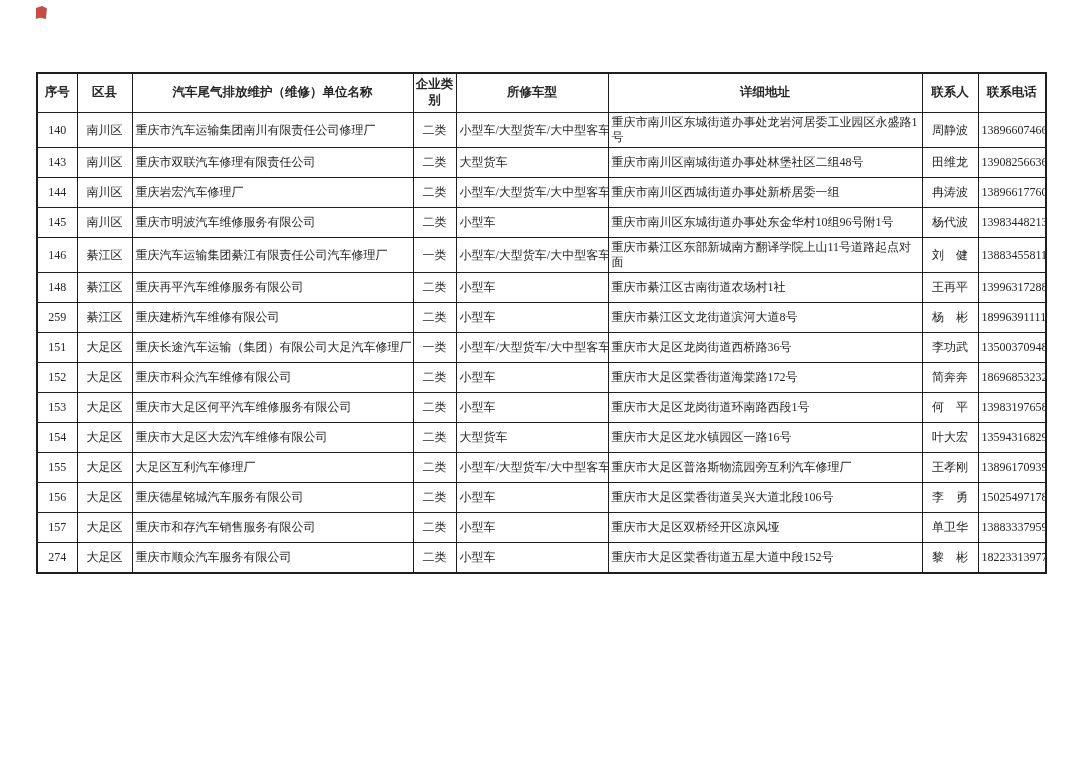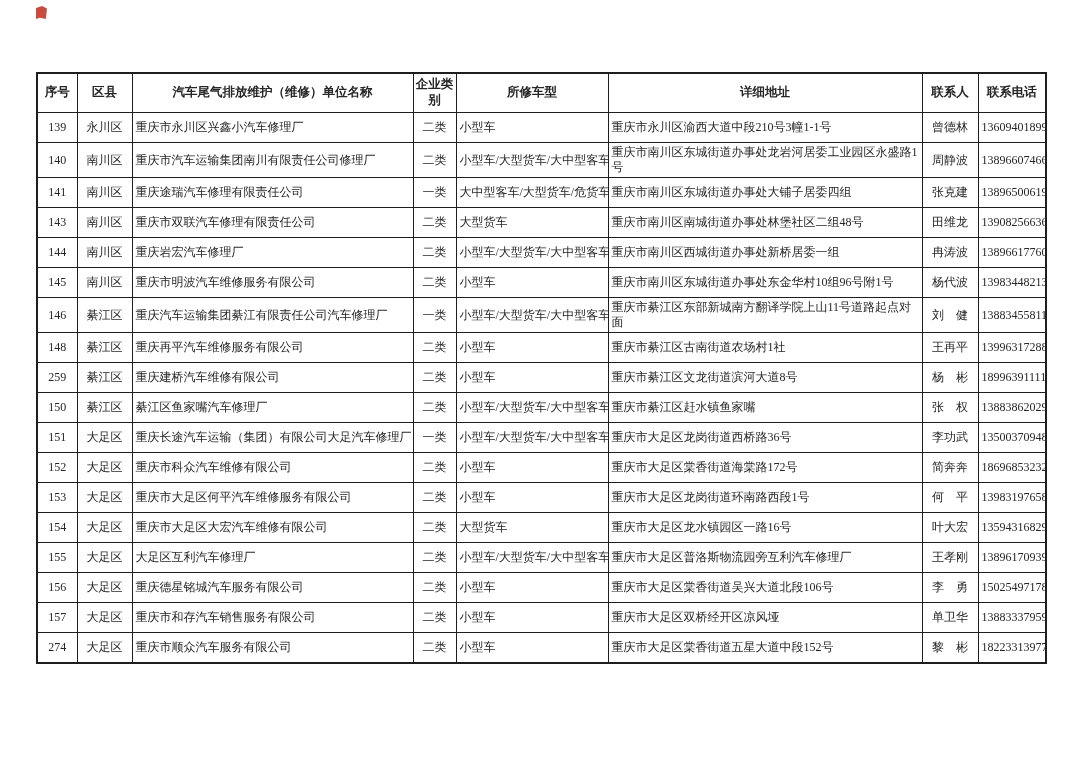--- a/index.html
+++ b/index.html
@@ -69,48 +69,28 @@
         <th>汽车尾气排放维护（维修）单位名称</th>
         <th>企业类别</th>
         <th>所修车型</th>
         <th>详细地址</th>
         <th>联系人</th>
         <th>联系电话</th>
       </tr>
     </thead>
     <tbody id="units-body">
         <tr>
-          <td class="c nw">139</td>
-          <td class="c nw">永川区</td>
-          <td class="l nw">重庆市永川区兴鑫小汽车修理厂</td>
-          <td class="c nw">二类</td>
-          <td class="l nw">小型车</td>
-          <td class="l">重庆市永川区渝西大道中段210号3幢1-1号</td>
-          <td class="c nw">曾德林</td>
-          <td class="c nw">13609401899</td>
-        </tr>
-        <tr>
           <td class="c nw">140</td>
           <td class="c nw">南川区</td>
           <td class="l nw">重庆市汽车运输集团南川有限责任公司修理厂</td>
           <td class="c nw">二类</td>
           <td class="l nw">小型车/大型货车/大中型客车</td>
           <td class="l">重庆市南川区东城街道办事处龙岩河居委工业园区永盛路1号</td>
           <td class="c nw">周静波</td>
           <td class="c nw">13896607466</td>
-        </tr>
-        <tr>
-          <td class="c nw">141</td>
-          <td class="c nw">南川区</td>
-          <td class="l nw">重庆途瑞汽车修理有限责任公司</td>
-          <td class="c nw">一类</td>
-          <td class="l nw">大中型客车/大型货车/危货车</td>
-          <td class="l">重庆市南川区东城街道办事处大铺子居委四组</td>
-          <td class="c nw">张克建</td>
-          <td class="c nw">13896500619</td>
         </tr>
         <tr>
           <td class="c nw">143</td>
           <td class="c nw">南川区</td>
           <td class="l nw">重庆市双联汽车修理有限责任公司</td>
           <td class="c nw">二类</td>
           <td class="l nw">大型货车</td>
           <td class="l">重庆市南川区南城街道办事处林堡社区二组48号</td>
           <td class="c nw">田维龙</td>
           <td class="c nw">13908256636</td>
@@ -157,30 +137,20 @@
         </tr>
         <tr>
           <td class="c nw">259</td>
           <td class="c nw">綦江区</td>
           <td class="l nw">重庆建桥汽车维修有限公司</td>
           <td class="c nw">二类</td>
           <td class="l nw">小型车</td>
           <td class="l">重庆市綦江区文龙街道滨河大道8号</td>
           <td class="c nw">杨　彬</td>
           <td class="c nw">18996391111</td>
-        </tr>
-        <tr>
-          <td class="c nw">150</td>
-          <td class="c nw">綦江区</td>
-          <td class="l nw">綦江区鱼家嘴汽车修理厂</td>
-          <td class="c nw">二类</td>
-          <td class="l nw">小型车/大型货车/大中型客车</td>
-          <td class="l">重庆市綦江区赶水镇鱼家嘴</td>
-          <td class="c nw">张　权</td>
-          <td class="c nw">13883862029</td>
         </tr>
         <tr>
           <td class="c nw">151</td>
           <td class="c nw">大足区</td>
           <td class="l nw">重庆长途汽车运输（集团）有限公司大足汽车修理厂</td>
           <td class="c nw">一类</td>
           <td class="l nw">小型车/大型货车/大中型客车</td>
           <td class="l">重庆市大足区龙岗街道西桥路36号</td>
           <td class="c nw">李功武</td>
           <td class="c nw">13500370948</td>

